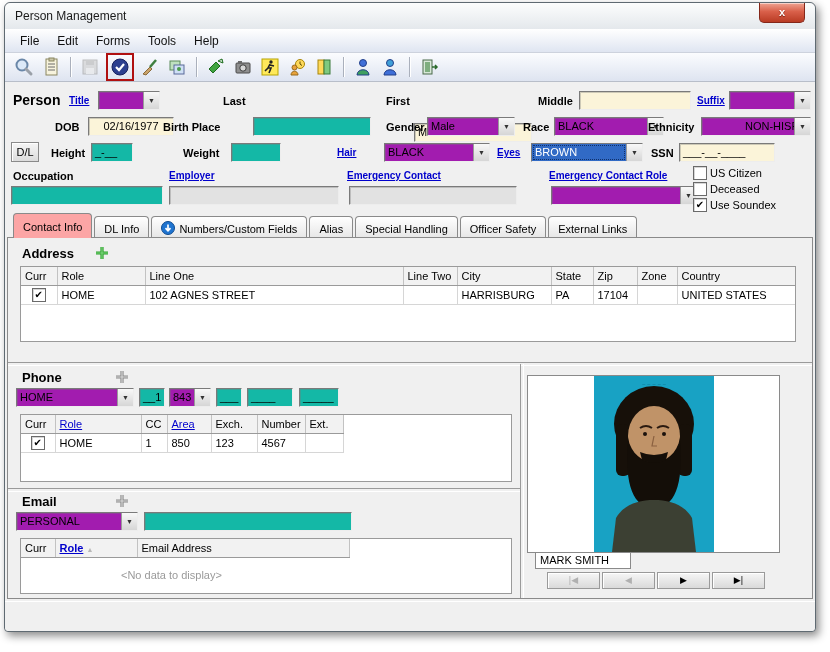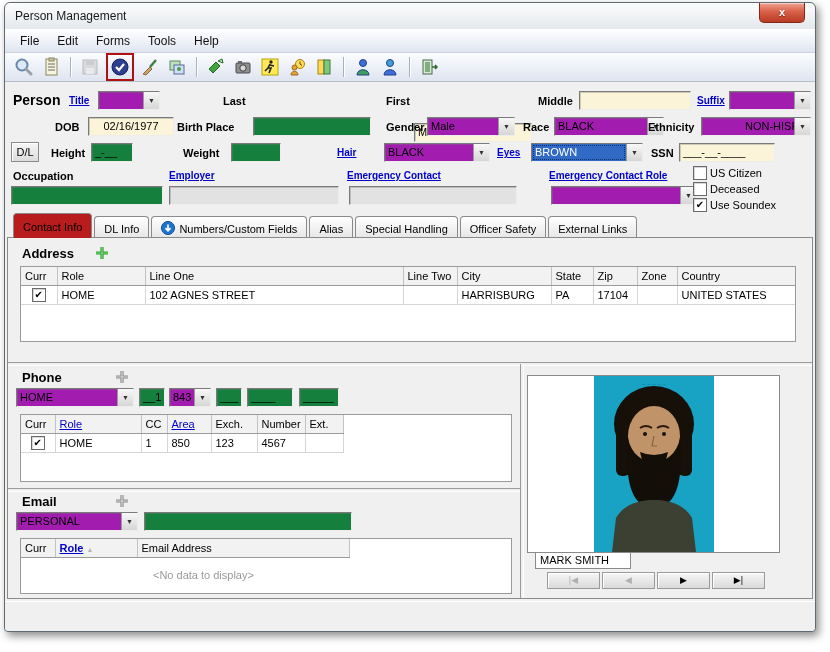--- a/index.html
+++ b/index.html
@@ -22,40 +22,40 @@
     background:linear-gradient(#fbfcfe,#dee4f0);border-bottom:1px solid #b8bec9;display:flex;align-items:center;padding-left:8px;box-sizing:border-box;gap:5px;}
   .tbtn{width:22px;height:22px;display:inline-flex;align-items:center;justify-content:center;}
   .sep{width:1px;height:20px;background:#aab0bc;margin:0 3px;box-shadow:1px 0 0 #fff;}
   .red-box{display:inline-flex;border:2px solid #b01010;padding:1px;align-items:center;justify-content:center;}
   .tbtn.disabled svg{opacity:.65;}
   
   .formarea{position:absolute;left:0;top:79px;width:810px;height:133px;background:#f0f0f0;}
   .lbl{position:absolute;font-size:11px;font-weight:bold;color:#000;white-space:nowrap;}
   .biglbl{position:absolute;font-size:14px;font-weight:bold;color:#000;}
   .link{position:absolute;font-size:10px;font-weight:bold;color:#0000cc;text-decoration:underline;white-space:nowrap;cursor:pointer;}
-  .inp{position:absolute;height:19px;background:#15803d;font-size:11px;padding:2px 3px 0 3px;box-sizing:border-box;
+  .inp{position:absolute;height:19px;background:#14b8a6;font-size:11px;padding:2px 3px 0 3px;box-sizing:border-box;
     border:1px solid #7a7a7a;border-bottom-color:#ededed;border-right-color:#ededed;box-shadow:inset 1px 1px 0 rgba(120,120,120,.35);white-space:nowrap;overflow:hidden;}
   .cream{background:#fbf4d9;}
   .disabled-inp{background:#e2e2e2;color:#555;}
   .combo{position:absolute;height:19px;background:#a21caf;font-size:11px;box-sizing:border-box;display:flex;
     border:1px solid #7a7a7a;border-bottom-color:#ededed;border-right-color:#ededed;box-shadow:inset 1px 1px 0 rgba(120,120,120,.35);cursor:default;}
   .combo-val{flex:1;padding:2px 3px 0 3px;white-space:nowrap;overflow:hidden;}
   .combo-val.selected{background:#316ac5;color:#fff;outline:1px dotted #10306a;outline-offset:-2px;}
   .combo-btn{width:15px;background:linear-gradient(#f8f8f8,#d6d6d6);border-left:1px solid #9a9a9a;
     font-size:7px;color:#333;display:flex;align-items:center;justify-content:center;}
   .btn3d{position:absolute;background:linear-gradient(#f6f6f6,#dcdcdc);border:1px solid #8a8a8a;
     box-shadow:inset 1px 1px 0 #fff;font-size:11px;text-align:center;box-sizing:border-box;cursor:pointer;}
   .cb{position:absolute;width:12px;height:12px;background:#fff;border:1px solid #6a6a6a;box-shadow:inset 1px 1px 0 rgba(120,120,120,.3);
     font-size:10px;line-height:11px;text-align:center;color:#000;cursor:pointer;}
   .cb-label{position:absolute;font-size:11px;color:#000;white-space:nowrap;}
   
   .tabstrip{position:absolute;left:2px;top:212px;width:806px;height:23px;display:flex;align-items:flex-end;padding-left:6px;box-sizing:border-box;}
   .tab{height:19px;padding:2px 9px 0 9px;margin-right:2px;font-size:11px;background:linear-gradient(#ffffff,#e6e6e6);
     border:1px solid #8a8a8a;border-bottom:none;border-radius:4px 4px 0 0;display:flex;align-items:center;gap:4px;cursor:pointer;white-space:nowrap;}
-  .tab.active{height:22px;background:#b91c1c;position:relative;z-index:3;font-weight:normal;}
+  .tab.active{height:22px;background:#fca5a5;position:relative;z-index:3;font-weight:normal;}
   
   .tabpanel{position:absolute;left:2px;top:234px;width:806px;height:362px;background:#f0f0f0;
     border:1px solid #8a8a8a;box-sizing:border-box;z-index:2;}
   .sec-head{position:absolute;font-size:13px;font-weight:bold;color:#000;}
   .plus{position:absolute;cursor:pointer;}
   .grid-box{position:absolute;background:#fff;border:1px solid #9a9a9a;box-sizing:border-box;overflow:hidden;}
   table.grid{border-collapse:collapse;table-layout:fixed;font-size:11px;}
   table.grid th{background:#f2f2f2;font-weight:normal;text-align:left;padding:2px 4px;height:14px;
     border-right:1px solid #c2c2c2;border-bottom:1px solid #9a9a9a;overflow:hidden;white-space:nowrap;}
   table.grid td{padding:2px 4px;height:14px;border-right:1px solid #d6d6d6;border-bottom:1px solid #d6d6d6;overflow:hidden;white-space:nowrap;}
@@ -210,21 +210,21 @@
     <span class="lbl" style="left:533px;top:13px;">Middle</span>
     <div class="inp cream" style="left:574px;top:9px;width:112px;"></div>
     <span class="link" style="left:692px;top:13px;">Suffix</span>
     <div class="combo" style="left:724px;top:9px;width:82px;">
           <span class="combo-val"></span>
           <span class="combo-btn">▼</span>
         </div>
 
     <span class="lbl" style="left:50px;top:39px;">DOB</span>
     <div class="inp cream" style="left:83px;top:35px;width:86px;text-align:center;">02/16/1977</div>
-    <span class="lbl" style="left:172px;top:39px;">Birth Place</span>
+    <span class="lbl" style="left:158px;top:39px;">Birth Place</span>
     <div class="inp" style="left:248px;top:35px;width:118px;"></div>
     <span class="lbl" style="left:381px;top:39px;">Gender</span>
     <div class="combo" style="left:422px;top:35px;width:88px;">
           <span class="combo-val">Male</span>
           <span class="combo-btn">▼</span>
         </div>
     <span class="lbl" style="left:518px;top:39px;">Race</span>
     <div class="combo" style="left:549px;top:35px;width:110px;">
           <span class="combo-val">BLACK</span>
           <span class="combo-btn">▼</span>
@@ -422,21 +422,21 @@
               <col style="width:212px">
             </colgroup>
         <tbody>
               <tr>
           <th>Curr</th>
           <th><span class="hlink">Role</span> <span style="font-size:7px;color:#b8b8b8;">▲</span></th>
           <th>Email Address</th>
         </tr>
       </tbody>
           </table>
-      <div class="nodata" style="left:100px;top:30px;margin-left:32px;">&lt;No data to display&gt;</div>
+      <div class="nodata" style="left:100px;top:30px;">&lt;No data to display&gt;</div>
     </div>
 
     <div class="photo-box" style="left:519px;top:137px;width:253px;height:178px;">
       <svg width="120" height="176">
         <rect width="120" height="176" fill="#18a2c4"></rect>
         <text x="60" y="10" font-size="6" fill="#0c7e9c" text-anchor="middle">~ ~ ~ ~ ~</text>
         <ellipse cx="60" cy="48" rx="40" ry="38" fill="#171009"></ellipse>
         <rect x="22" y="48" width="14" height="52" rx="6" fill="#171009"></rect>
         <rect x="84" y="48" width="14" height="52" rx="6" fill="#171009"></rect>
         <ellipse cx="60" cy="60" rx="26" ry="30" fill="#c09368"></ellipse>

